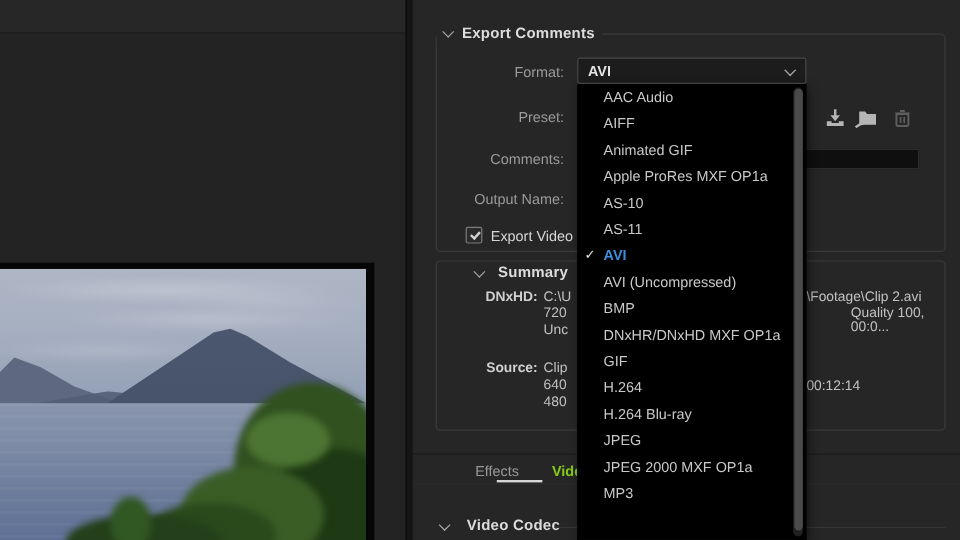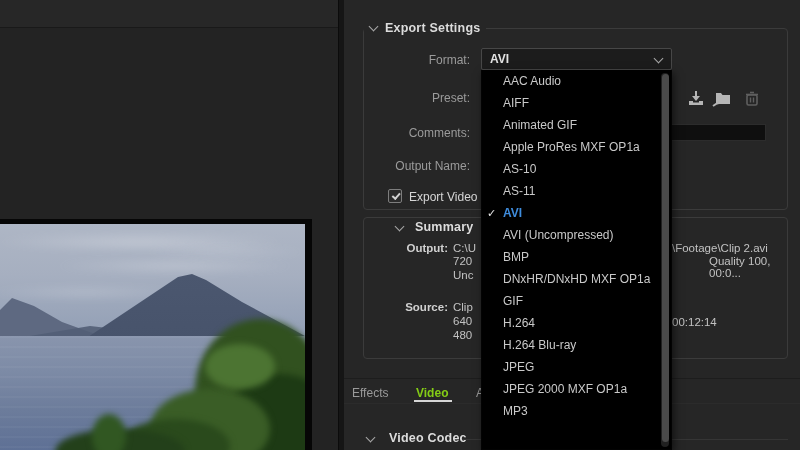--- a/index.html
+++ b/index.html
@@ -89,21 +89,21 @@
   .sumlabel { left:345px; width:103px; text-align:right; font-weight:700; color:#d0d0d0; }
   #out-label { top:242px; } #src-label { top:301px; }
   .sumval { left:453px;text-align:center; }
   #out-l0 { top:242px; } #out-l1 { top:255px; } #out-l2 { top:269px; }
   #src-l0 { top:301px; } #src-l1 { top:315px; } #src-l2 { top:329px; }
   .sumright { left:672px; }
   #out-r0 { top:242px; } #out-r1 { top:255px;margin-left:37px; } #src-r0 { top:316px; }
 
   #tabs-top-divider { left:344px; top:378px; width:456px; height:1px; background:#1d1d1d; }
   #tabs-bottom-line { left:344px; top:403px; width:456px; height:1px; background:#2b2b2b; }
-  .tab { top:386px; color:#9a9a9a; cursor:default; }
+  .tab { top:386px; color:#9a9a9a; cursor:default;margin-left:44px; }
   #tab-effects { left:352px; } #tab-video { left:416px; color:#84cc16; font-weight:700; } #tab-audio { left:476px; }
   #tab-video-underline { left:414px; top:400px; width:38px; height:2px; background:#d6d6d6; }
 
   #vcodec-chev { left:367px; top:437px; }
   #vcodec-title { left:389px; top:431px; }
   #vcodec-line { left:462px; top:439px; width:326px; height:1px; background:#353535; }
 
   
   #format-dropdown { left:481px; top:70px; width:191px; height:380px; background:#000000;
     border:1px solid #030303; border-top:none; z-index:10; box-shadow:2px 3px 8px rgba(0,0,0,.55); }
@@ -144,21 +144,21 @@
       <div class="abs blob" id="leaves-left"></div>
       <div class="abs blob" id="plant-spike"></div>
     </div>
   </div>
 
   <div class="abs" id="right-panel"></div>
 
   <div class="abs groupbox" id="groupA"></div>
   <div class="abs legend" id="legendA">
     <span class="chev"></span>
-    <span class="section-title">Export Settings</span>
+    <span class="section-title">Export Comments</span>
   </div>
 
   <div class="abs flabel" id="label-format">Format:</div>
   <div class="abs" id="format-select">
     <span class="val">AVI</span>
     <span class="chev"></span>
   </div>
 
   <div class="abs flabel" id="label-preset">Preset:</div>
 
@@ -192,21 +192,21 @@
 
   <div class="abs" id="export-video-checkbox">
     <span class="tick"></span>
   </div>
   <div class="abs" id="label-export-video">Export Video</div>
 
   <div class="abs groupbox" id="groupB"></div>
   <span class="abs chev" id="summary-chev"></span>
   <div class="abs section-title" id="summary-title">Summary</div>
 
-  <div class="abs sum sumlabel" id="out-label">Output:</div>
+  <div class="abs sum sumlabel" id="out-label">DNxHD:</div>
   <div class="abs sum sumval" id="out-l0">C:\U</div>
   <div class="abs sum sumval" id="out-l1">720</div>
   <div class="abs sum sumval" id="out-l2">Unc</div>
   <div class="abs sum sumright" id="out-r0">\Footage\Clip 2.avi</div>
   <div class="abs sum sumright" id="out-r1">Quality 100, 00:0...</div>
 
   <div class="abs sum sumlabel" id="src-label">Source:</div>
   <div class="abs sum sumval" id="src-l0">Clip</div>
   <div class="abs sum sumval" id="src-l1">640</div>
   <div class="abs sum sumval" id="src-l2">480</div>

